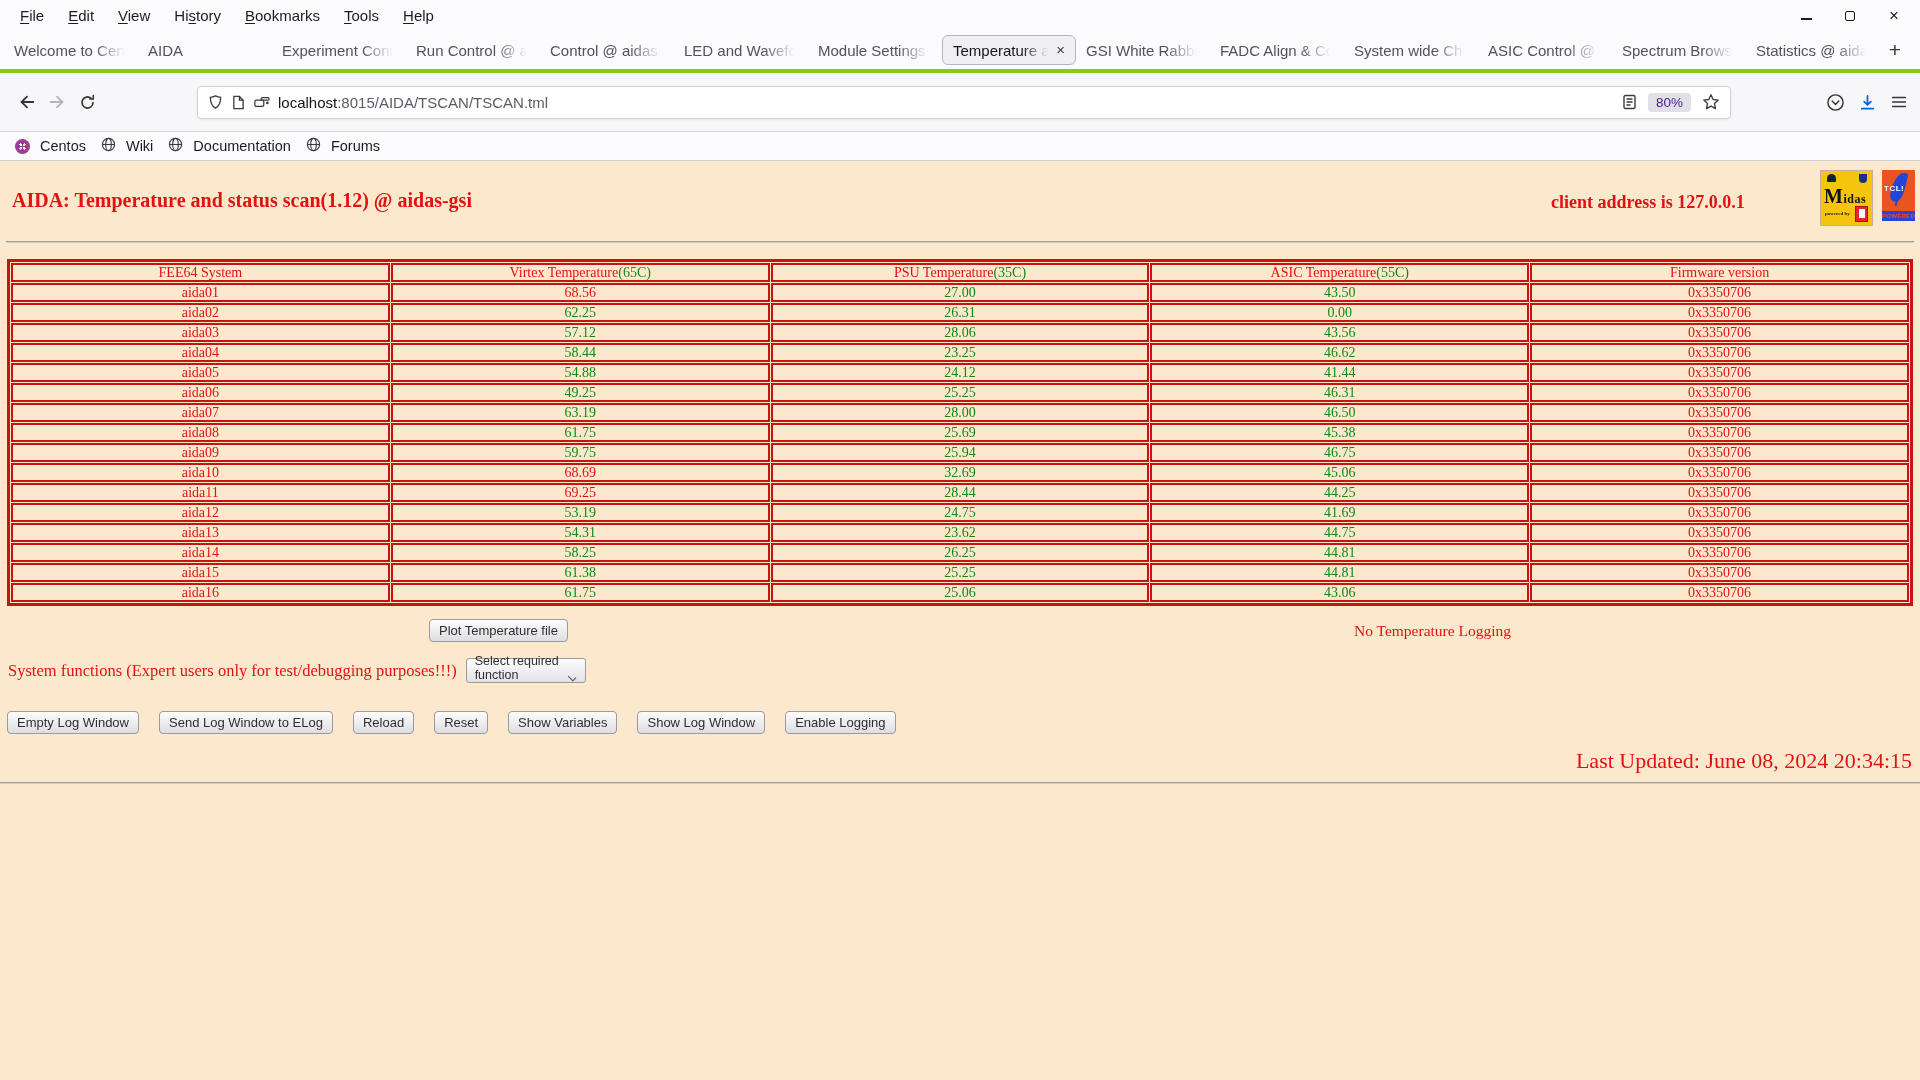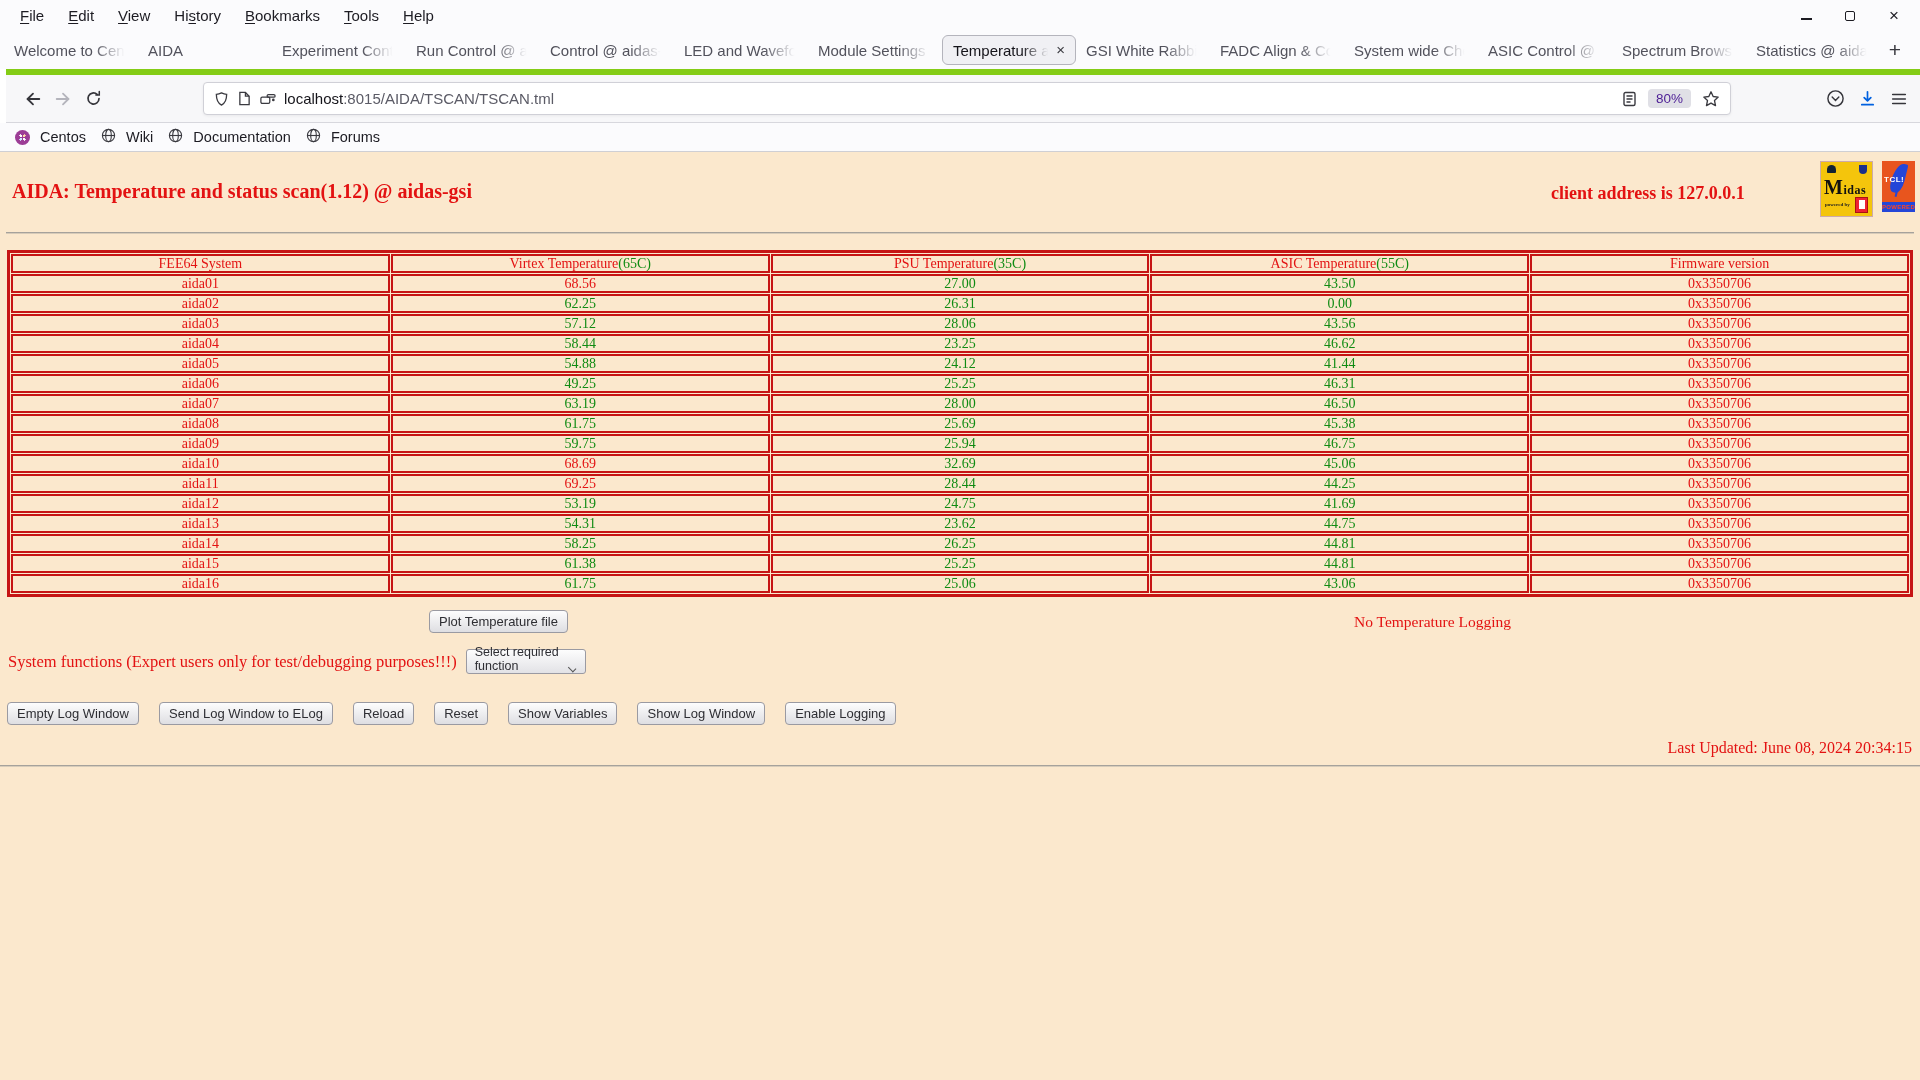--- a/index.html
+++ b/index.html
@@ -26,21 +26,21 @@
   .tabbar { height:38px; background:#fbfbfd; display:flex; align-items:center; padding:0 4px; flex:none; }
   .tab { width:134px; height:30px; display:flex; align-items:center; padding:0 10px; border-radius:6px; color:#52525c; font-size:15px; flex:none; cursor:default; }
   .tab .tlabel { white-space:nowrap; overflow:hidden; flex:1;
      -webkit-mask-image:linear-gradient(90deg,#000 70%,transparent 97%);
      mask-image:linear-gradient(90deg,#000 70%,transparent 97%); }
   .tab.active { background:#f0f0f4; border:1px solid #b4b4bc; color:#15141a; }
   .tab.active .tclose { margin-left:5px; color:#3a3a40; font-size:15px; line-height:14px; }
   .newtab { width:30px; height:30px; font-size:21px; color:#3a3a40; background:none; border:none; display:flex; align-items:center; justify-content:center; border-radius:4px; }
 
   
-  .navbar { height:54px; background:#f7f7f9; border-top:6px solid #84cc16; border-bottom:1px solid #d7d7dd; display:flex; align-items:center; padding:0 12px; flex:none;margin-left:6px; }
+  .navbar { height:63px; background:#f7f7f9; border-top:4px solid #84cc16; border-bottom:1px solid #d7d7dd; display:flex; align-items:center; padding:0 12px; flex:none; }
   .nav-icon { width:30px; height:30px; display:flex; align-items:center; justify-content:center; border-radius:4px; color:#35353b; flex:none; }
   .nav-icon svg { display:block; }
   .disabled { color:#b4b4bc; }
   .urlbar { flex:1; height:33px; background:#ffffff; border:1px solid #d0d0d7; border-radius:4px; display:flex; align-items:center; padding:0 10px; margin-left:95px; margin-right:95px; box-shadow:0 1px 3px rgba(0,0,0,.06); }
   .urlbar .lead { display:flex; align-items:center; gap:9px; color:#3a3a40; }
   .url-text { font-size:15px; margin-left:8px; color:#5b5b66; white-space:nowrap; overflow:hidden; }
   .url-host { color:#15141a; }
   .urlbar-right { margin-left:auto; display:flex; align-items:center; gap:11px; color:#3a3a40; }
   .zoom-badge { background:#e0e0e6; border-radius:4px; padding:2px 8px; font-size:13.5px; color:#4c1d95; }
   .navbar-right { display:flex; align-items:center; gap:13px; color:#35353b; }
@@ -90,21 +90,21 @@
   .plot-row { position:relative; margin-top:13px; height:24px; }
   .plot-btn { position:absolute; left:429px; top:0; }
   .no-logging { position:absolute; left:1354px; top:3px; font-size:15.5px; color:var(--red); }
 
   .sys-row { margin:15px 0 0 8px; display:flex; align-items:center; gap:9px; }
   .sys-label { font-size:16.5px; color:var(--red); }
   .fn-select { width:120px; height:25px; background:linear-gradient(#fdfdfd,#e2e2e6); border:1px solid #9a9aa2; border-radius:3px; display:flex; align-items:flex-end; padding:0 8px; font-family:"Liberation Sans", sans-serif; font-size:12.5px; color:#2e2e33; }
   .fn-select .chev { margin-left:auto; width:7px; height:7px; border-left:1.5px solid #555; border-bottom:1.5px solid #555; transform:rotate(-45deg) translateY(-2px); }
 
   .btn-row { margin:28px 0 0 7px; display:flex; gap:20px; }
-  .updated { margin-top:14px; text-align:right; padding-right:8px; font-size:16px; color:var(--red); }
+  .updated { margin-top:14px; text-align:right; padding-right:8px; font-size:22px; color:var(--red); }
 </style>
 </head>
 <body style="--bg: #fbe8cd; --red: #e31212; --green: #0f8b12; --tb: #c61414;">
 
 <div class="window">
 
   <div class="menubar">
     <div id="menu-items" style="display:flex;">
         <span class="menu-item"><u>F</u>ile</span>
         <span class="menu-item"><u>E</u>dit</span>

